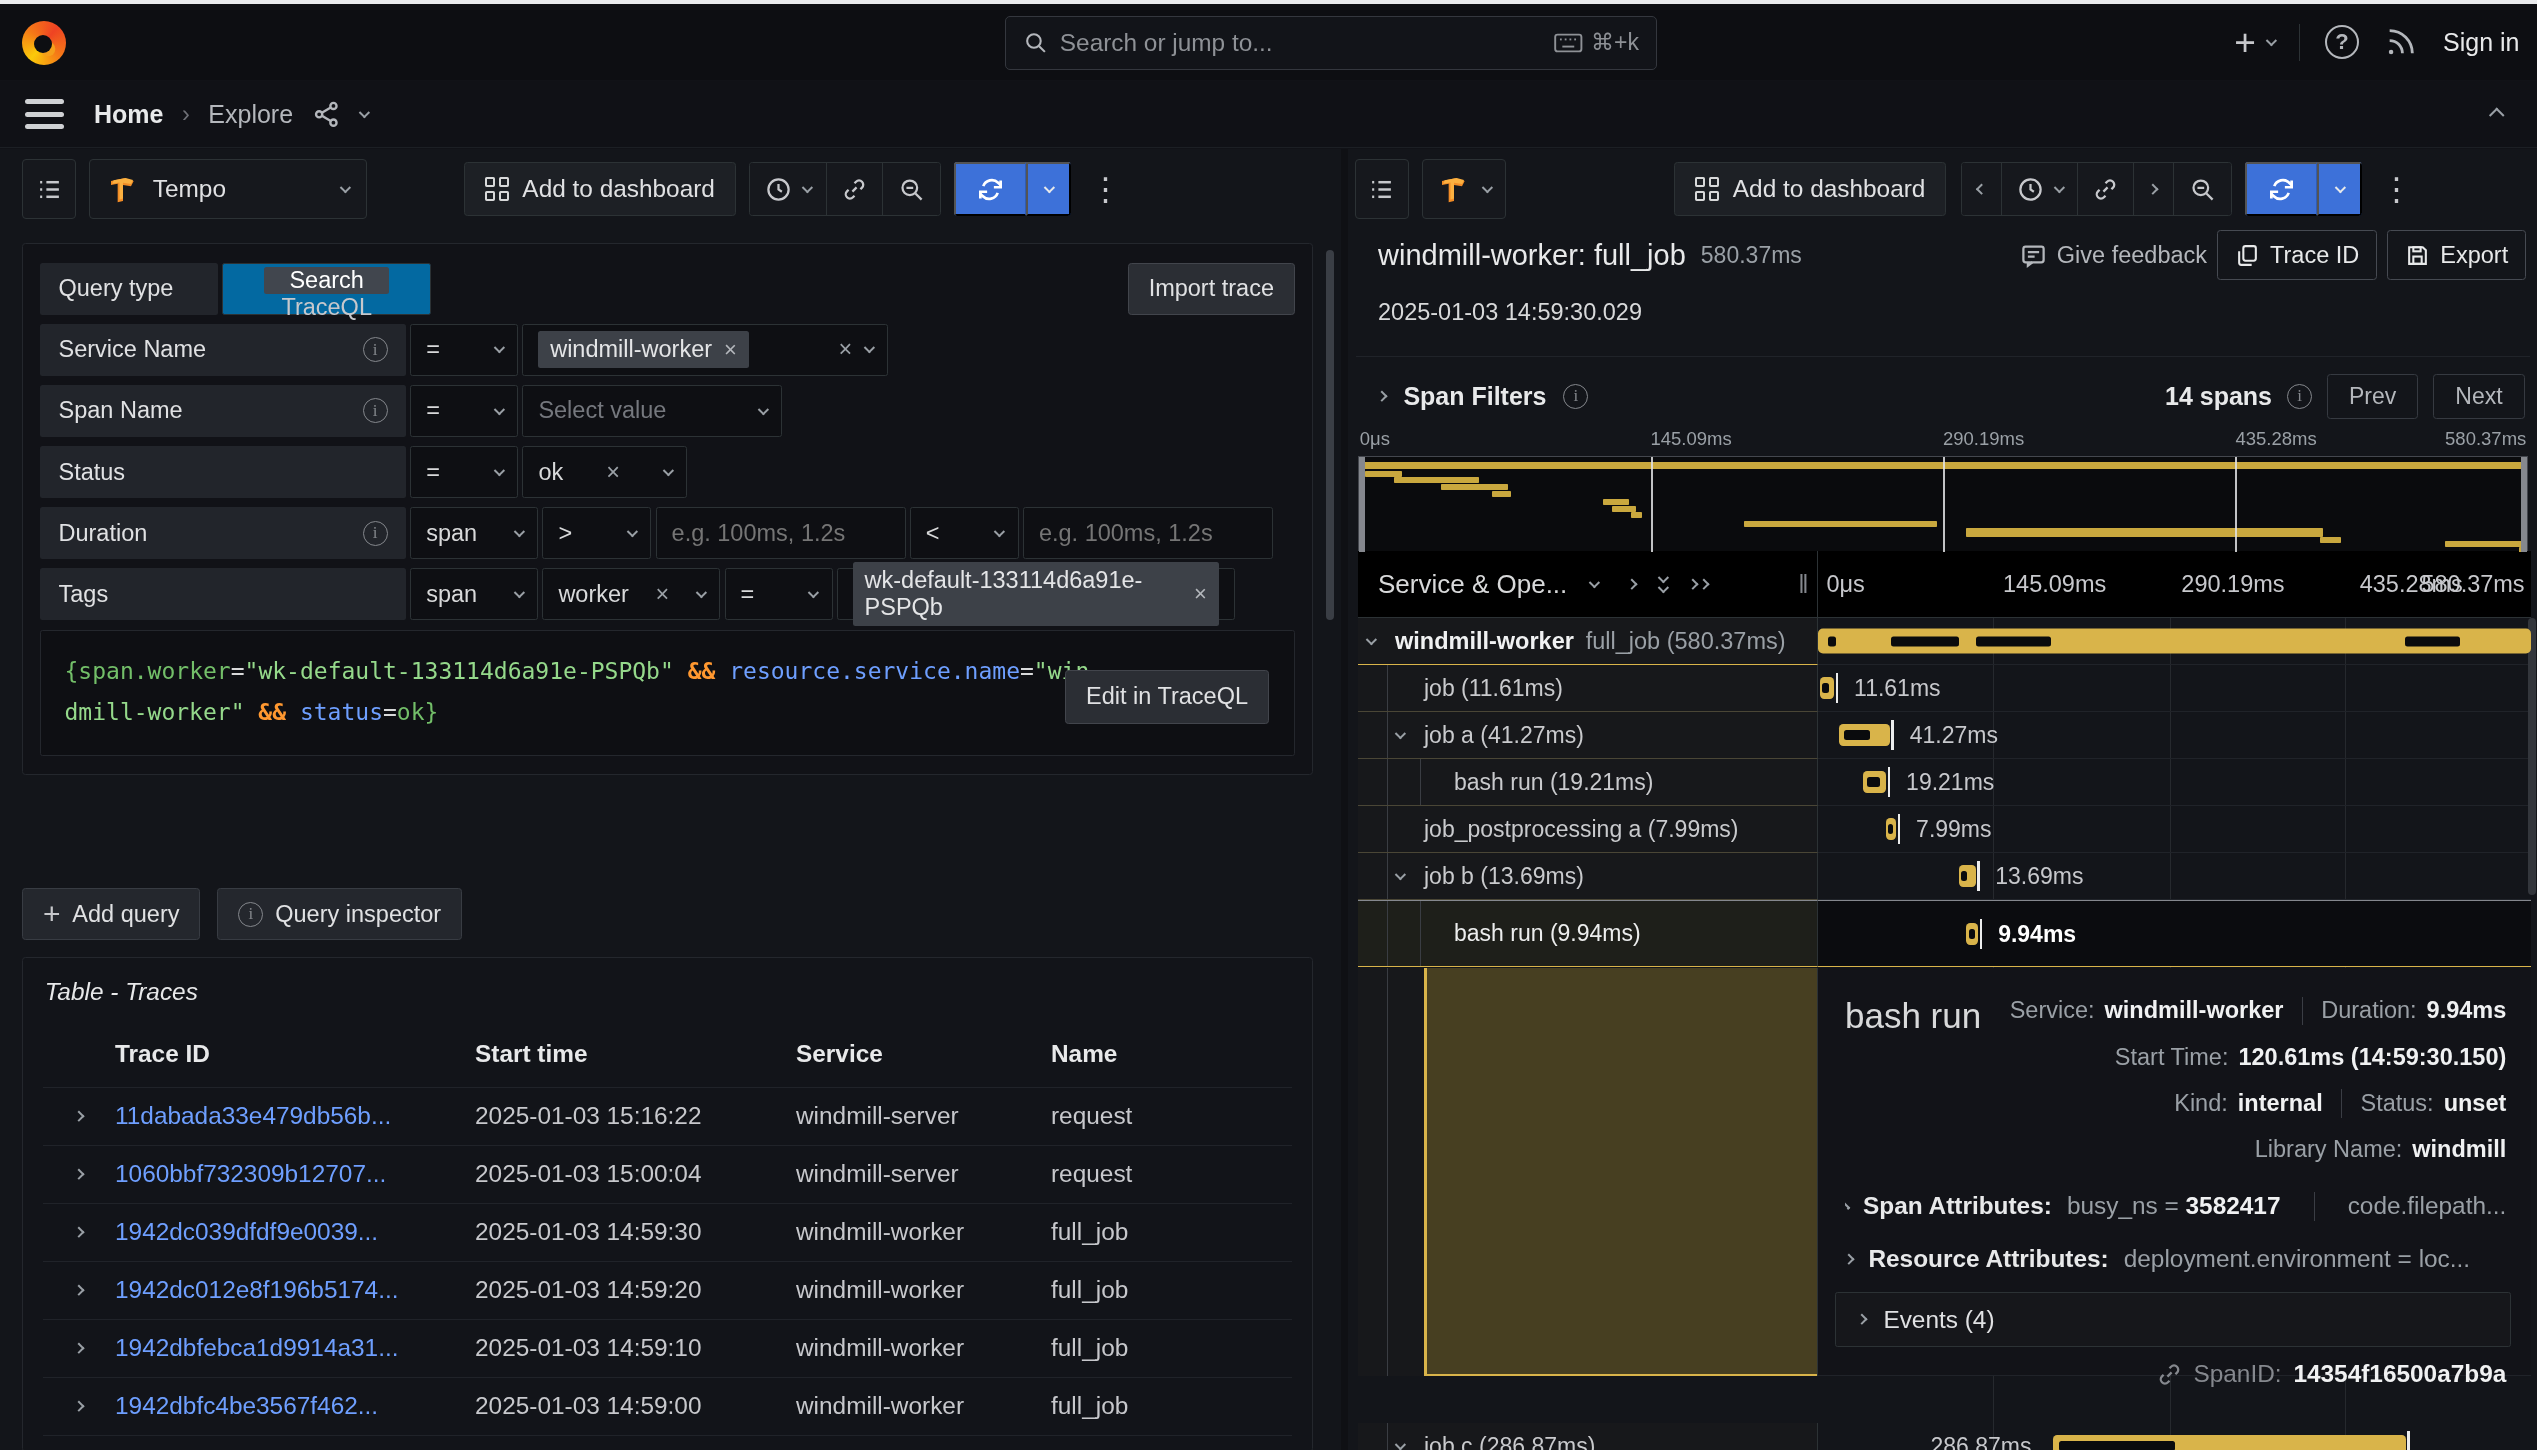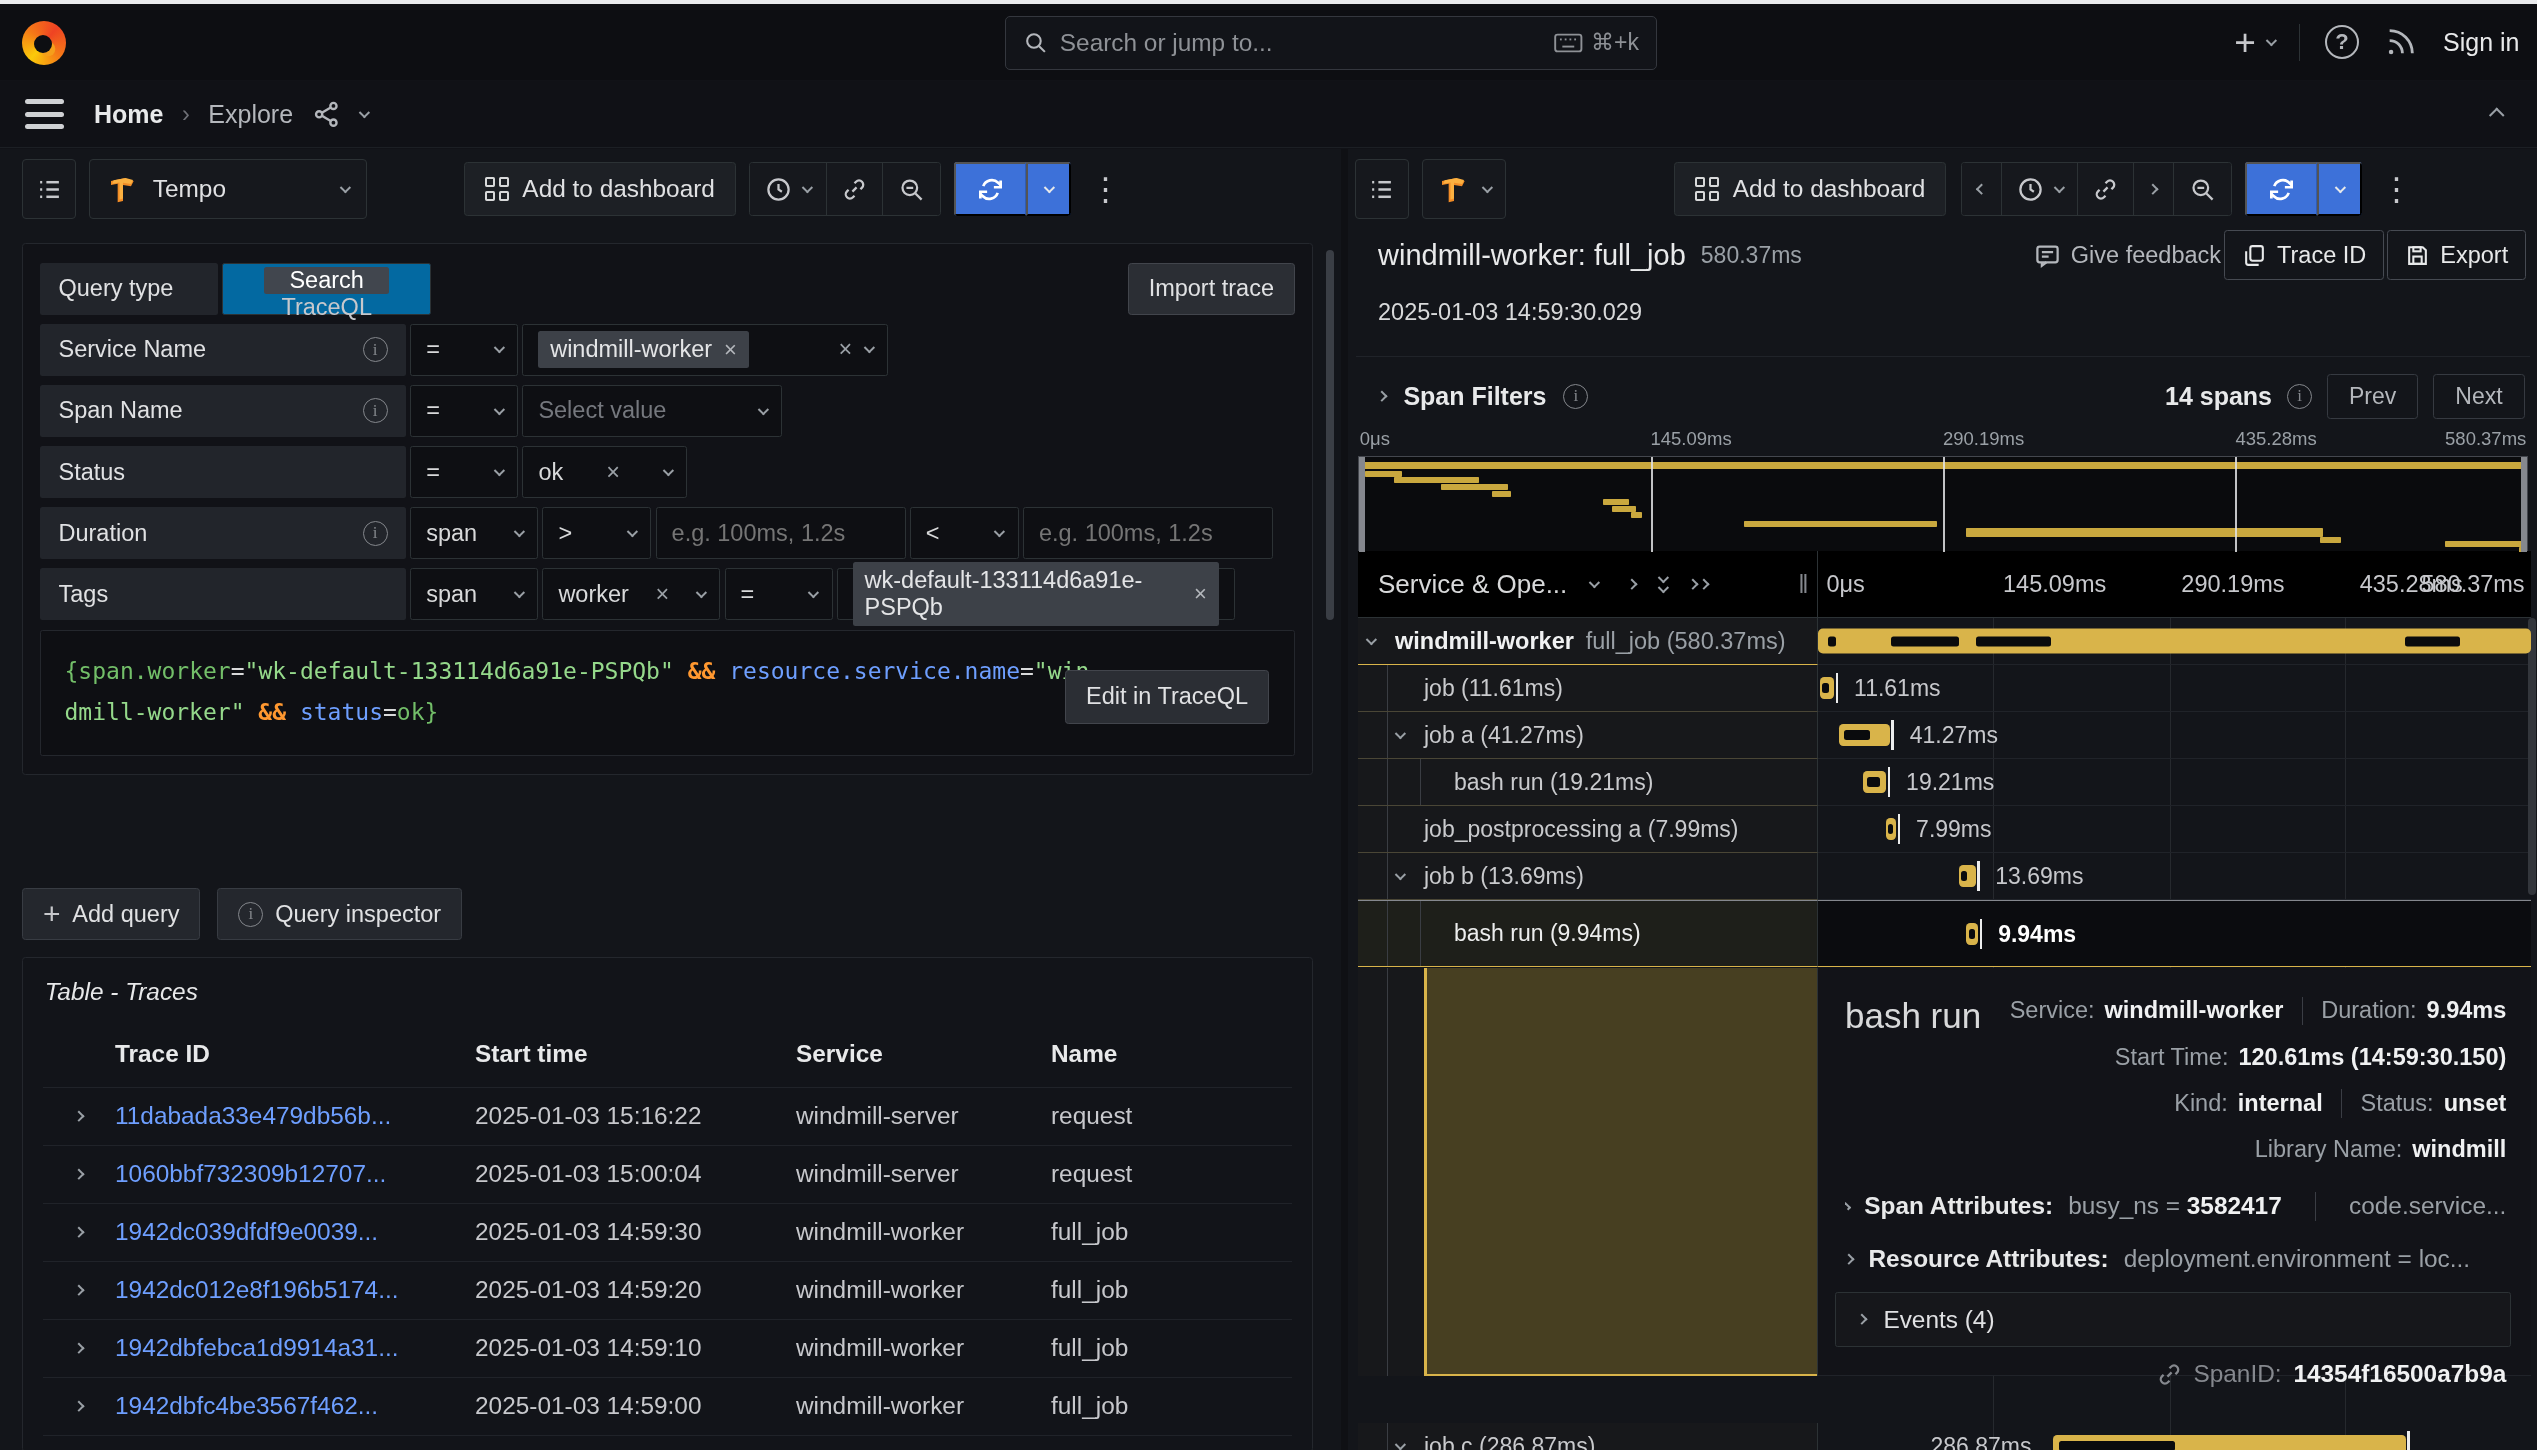--- a/index.html
+++ b/index.html
@@ -112,21 +112,21 @@
   .c-start { width:321px; }
   .c-svc { width:255px; }
   .c-name { flex:1; }
   .trow .c-id a { color:var(--link); text-decoration:none; }
   .lscroll { position:absolute; left:1326px; top:101px; width:8.4px; height:370px; border-radius:4.2px; background:#3a3e45; }
 
   
   .rt-head { position:absolute; left:30px; top:81px; right:11.8px; display:flex; align-items:center; }
   .rt-title { font-size:29px; font-weight:500; color:#e8e9ea; }
   .rt-dur { font-size:23px; color:#9aa0a6; margin-left:15px; }
-  .rt-actions { margin-left:auto; display:flex; align-items:center; gap:3px; }
+  .rt-actions { margin-left:auto; display:flex; align-items:center; gap:10px; }
   .ghost-btn { display:flex; align-items:center; gap:10px; color:#b4b7bc; font-size:23.5px; background:none; border:none; }
   .out-btn { display:flex; align-items:center; gap:10px; color:#e8e9ea; font-size:23.5px; background:none; border:0.8px solid #464a52; border-radius:3.4px; height:50px; padding:0 17px; }
   .rt-ts { position:absolute; left:30px; top:150px; font-size:23.5px; color:#d8d9da; }
   .rt-div { position:absolute; left:8.4px; right:8.4px; top:207px; height:0.8px; background:#202329; }
   .sf-row { position:absolute; left:30px; right:13.4px; top:217px; height:60px; display:flex; align-items:center; gap:17px; }
   .sf-label { font-size:25px; font-weight:700; color:#e8e9ea; }
   .sf-right { margin-left:auto; display:flex; align-items:center; gap:15px; }
   .sf-count { font-size:25px; font-weight:700; color:#e8e9ea; }
   .mini-btn { border:0.8px solid #363a41; background:transparent; color:#b4b7bc; border-radius:3.4px; font-size:23px; height:45px; padding:0 21px; display:flex; align-items:center; }
 
@@ -848,21 +848,21 @@
                 <div class="d-line">
                   <span class="d-k">Library Name:</span>
                     <span class="d-v">windmill</span>
                 </div>
               </div>
               <div class="d-attr attr1">
                 <i class="ch ch-r ch-sm"></i>
                 <span class="h">Span Attributes:</span>
                 <span class="kv"><span>busy_ns</span> <span>=</span> <b>3582417</b></span>
                 <span class="d-sep"></span>
-                <span class="kv">code.service...</span>
+                <span class="kv">code.filepath...</span>
               </div>
               <div class="d-attr attr2">
                 <i class="ch ch-r ch-sm"></i>
                 <span class="h">Resource Attributes:</span>
                 <span class="kv">deployment.environment = loc...</span>
               </div>
               <div class="events-box">
                 <i class="ch ch-r ch-sm"></i>
                 <span>Events (4)</span>
               </div>

